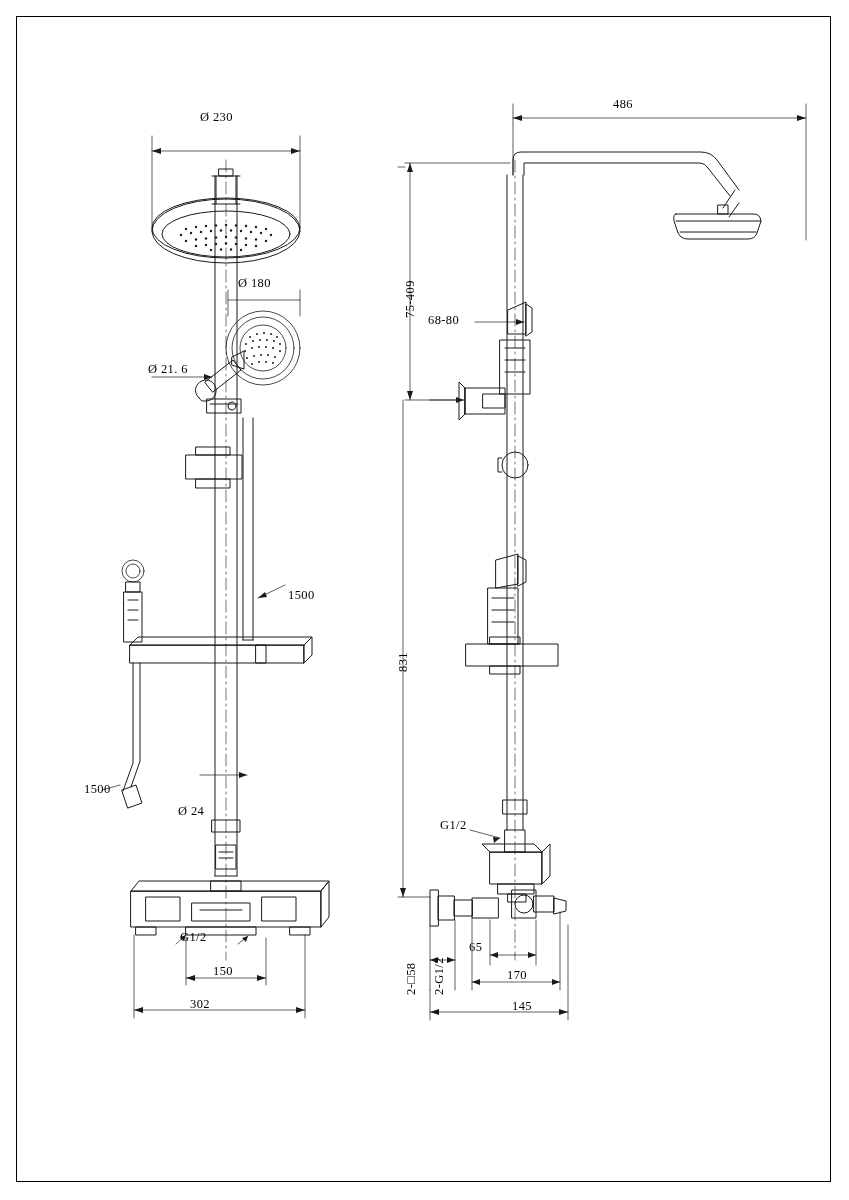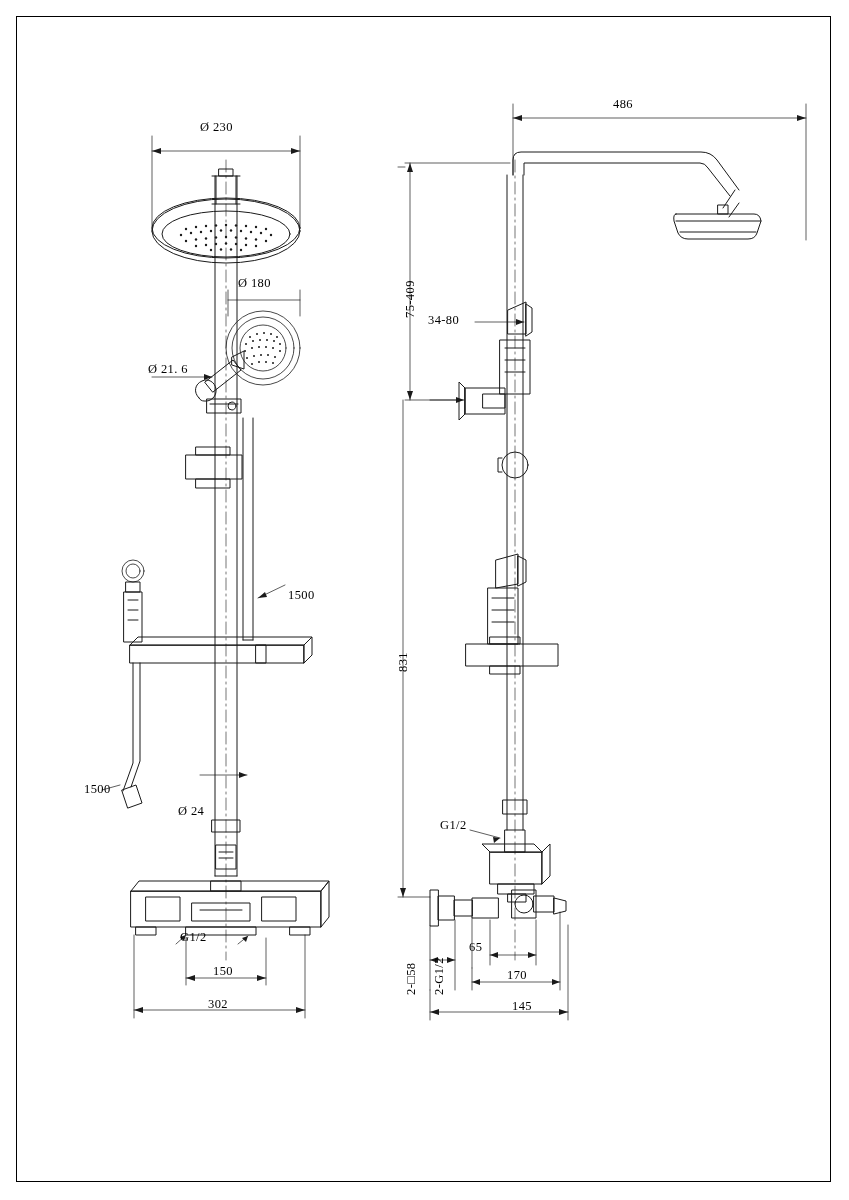--- a/index.html
+++ b/index.html
@@ -347,33 +347,33 @@
       </g>
 
       <g stroke-width="0.7">
         <line x1="475" y1="322" x2="524" y2="322"></line>
         <path d="M524 322 l-8 -3 l0 6 z" fill="#1a1a1a" stroke="none"></path>
       </g>
 
     </g>
   </svg>
 
-  <div class="dim-label" style="left:200px;top:120px;">Ø 230</div>
+  <div class="dim-label" style="left:200px;top:110px;">Ø 230</div>
   <div class="dim-label" style="left:238px;top:276px;">Ø 180</div>
   <div class="dim-label" style="left:148px;top:362px;">Ø 21. 6</div>
   <div class="dim-label" style="left:288px;top:588px;">1500</div>
   <div class="dim-label" style="left:84px;top:782px;">1500</div>
   <div class="dim-label" style="left:178px;top:804px;">Ø 24</div>
   <div class="dim-label" style="left:180px;top:930px;">G1/2</div>
   <div class="dim-label" style="left:213px;top:964px;text-align:right;">150</div>
-  <div class="dim-label" style="left:208px;top:997px;">302</div>
+  <div class="dim-label" style="left:190px;top:997px;">302</div>
 
   <div class="dim-label" style="left:613px;top:97px;">486</div>
   <div class="dim-label rot" style="left:403px;top:318px;">75-409</div>
-  <div class="dim-label" style="left:428px;top:313px;">34-80</div>
+  <div class="dim-label" style="left:428px;top:313px;">68-80</div>
   <div class="dim-label rot" style="left:396px;top:672px;">831</div>
   <div class="dim-label" style="left:440px;top:818px;">G1/2</div>
   <div class="dim-label rot" style="left:404px;top:995px;">2-□58</div>
   <div class="dim-label rot" style="left:432px;top:995px;">2-G1/2</div>
   <div class="dim-label" style="left:469px;top:940px;">65</div>
   <div class="dim-label" style="left:507px;top:968px;">170</div>
   <div class="dim-label" style="left:512px;top:999px;">145</div>
 </div>
 
 </body></html>

